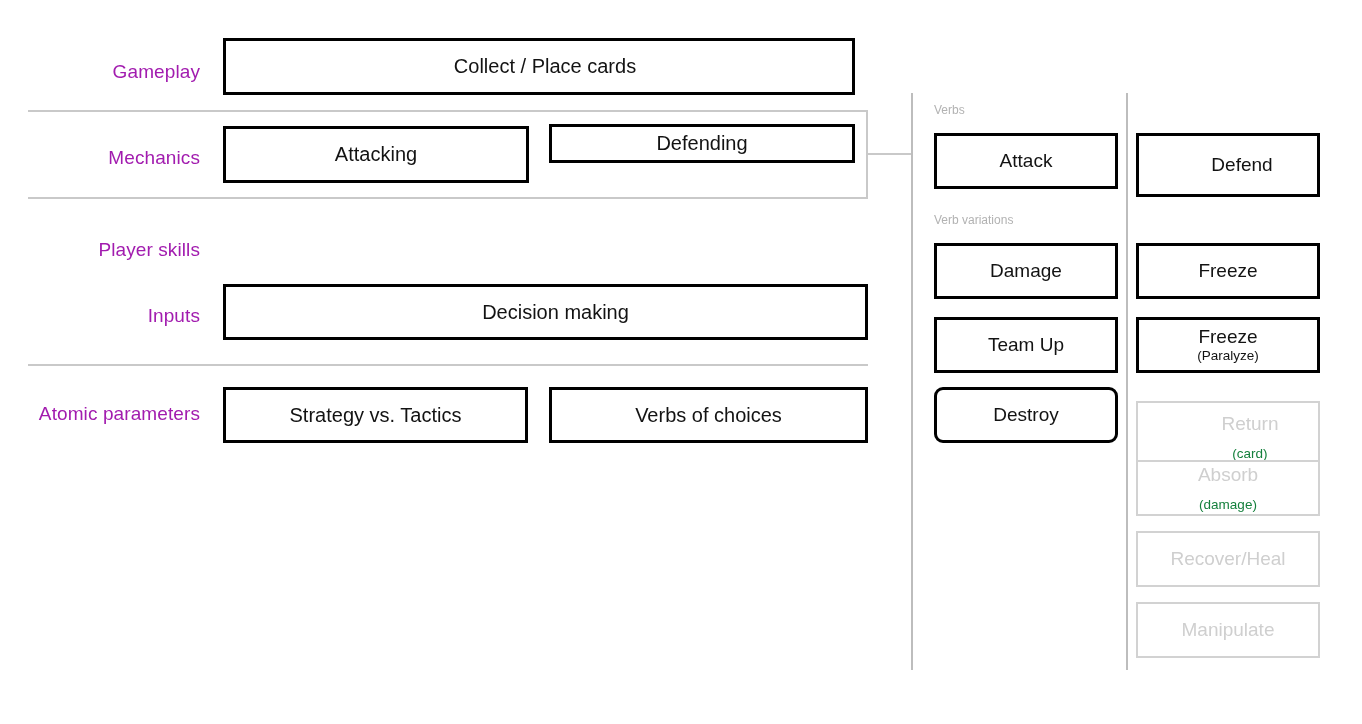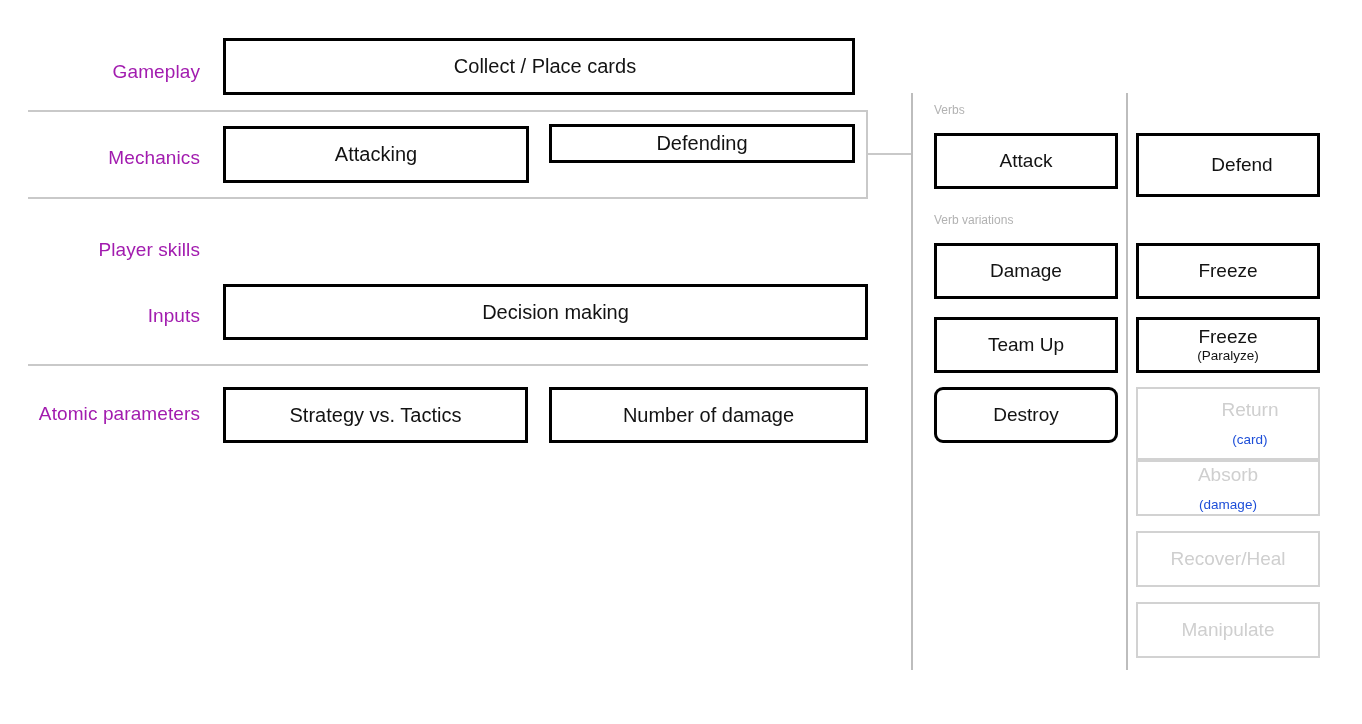--- a/index.html
+++ b/index.html
@@ -52,21 +52,21 @@
     line-height: 1.1;
     color: #131313;
     margin-top: 1px;
   }
 
   
   .box.faded {
     border: 2px solid #d2d2d2;
     color: #cfcfcf;
   }
-  .box.faded .sub { color: #1d4ed8; margin-top: 12px; }
+  .box.faded .sub { color: #15803d; margin-top: 12px; }
 
   
   .hrule {
     position: absolute;
     height: 2px;
     background: #c9c9c9;
   }
   .vrule {
     position: absolute;
     width: 2px;
@@ -122,21 +122,21 @@
 
 
   <div class="box" style="left:223px; top:284px; width:645px; height:56px;padding-left:20px;">
     <span>Decision making</span>
   </div>
 
   <div class="box" style="left:223px; top:387px; width:305px; height:56px;text-align:center;">
     <span>Strategy vs. Tactics</span>
   </div>
   <div class="box" style="left:549px; top:387px; width:319px; height:56px;">
-    <span>Number of damage</span>
+    <span>Verbs of choices</span>
   </div>
 
   <div class="panel-caption" style="left:934px; top:104px;">Verbs</div>
   <div class="panel-caption" style="left:934px; top:214px;">Verb variations</div>
 
   <div class="box sm" style="left:934px; top:133px; width:184px; height:56px;">
     <span>Attack</span>
   </div>
   <div class="box sm" style="left:934px; top:243px; width:184px; height:56px;">
     <span>Damage</span>
@@ -151,21 +151,21 @@
   <div class="box sm" style="left:1136px; top:133px; width:184px; height:64px;padding-left:28px;">
     <span>Defend</span>
   </div>
   <div class="box sm" style="left:1136px; top:243px; width:184px; height:56px;">
     <span>Freeze</span>
   </div>
   <div class="box sm" style="left:1136px; top:317px; width:184px; height:56px;">
     <span>Freeze</span>
     <span class="sub">(Paralyze)</span>
   </div>
-  <div class="box sm faded" style="left:1136px; top:387px; width:184px; height:73px;padding-left:44px;">
+  <div class="box sm faded" style="left:1136px; top:401px; width:184px; height:73px;padding-left:44px;">
     <span>Return</span>
     <span class="sub">(card)</span>
   </div>
   <div class="box sm faded" style="left:1136px; top:460px; width:184px; height:56px;">
     <span>Absorb</span>
     <span class="sub">(damage)</span>
   </div>
   <div class="box sm faded" style="left:1136px; top:531px; width:184px; height:56px;">
     <span>Recover/Heal</span>
   </div>

